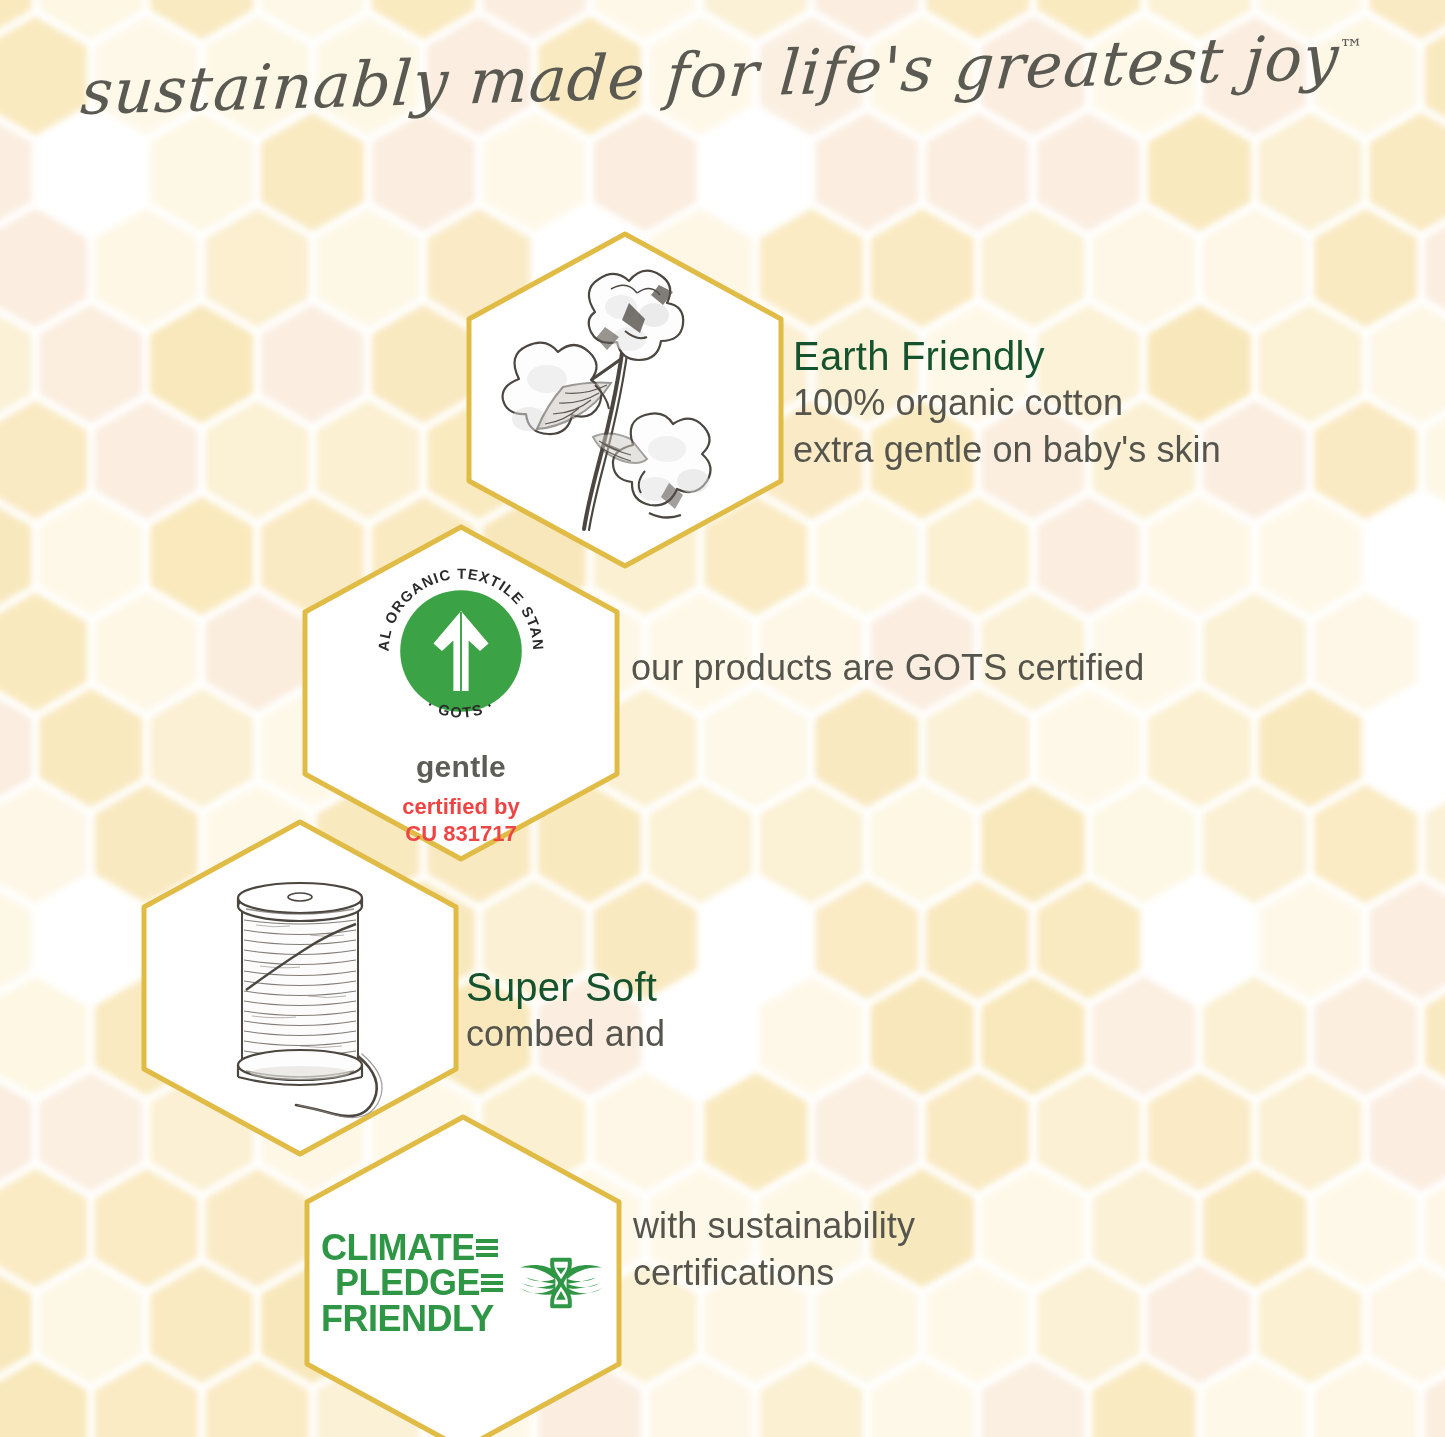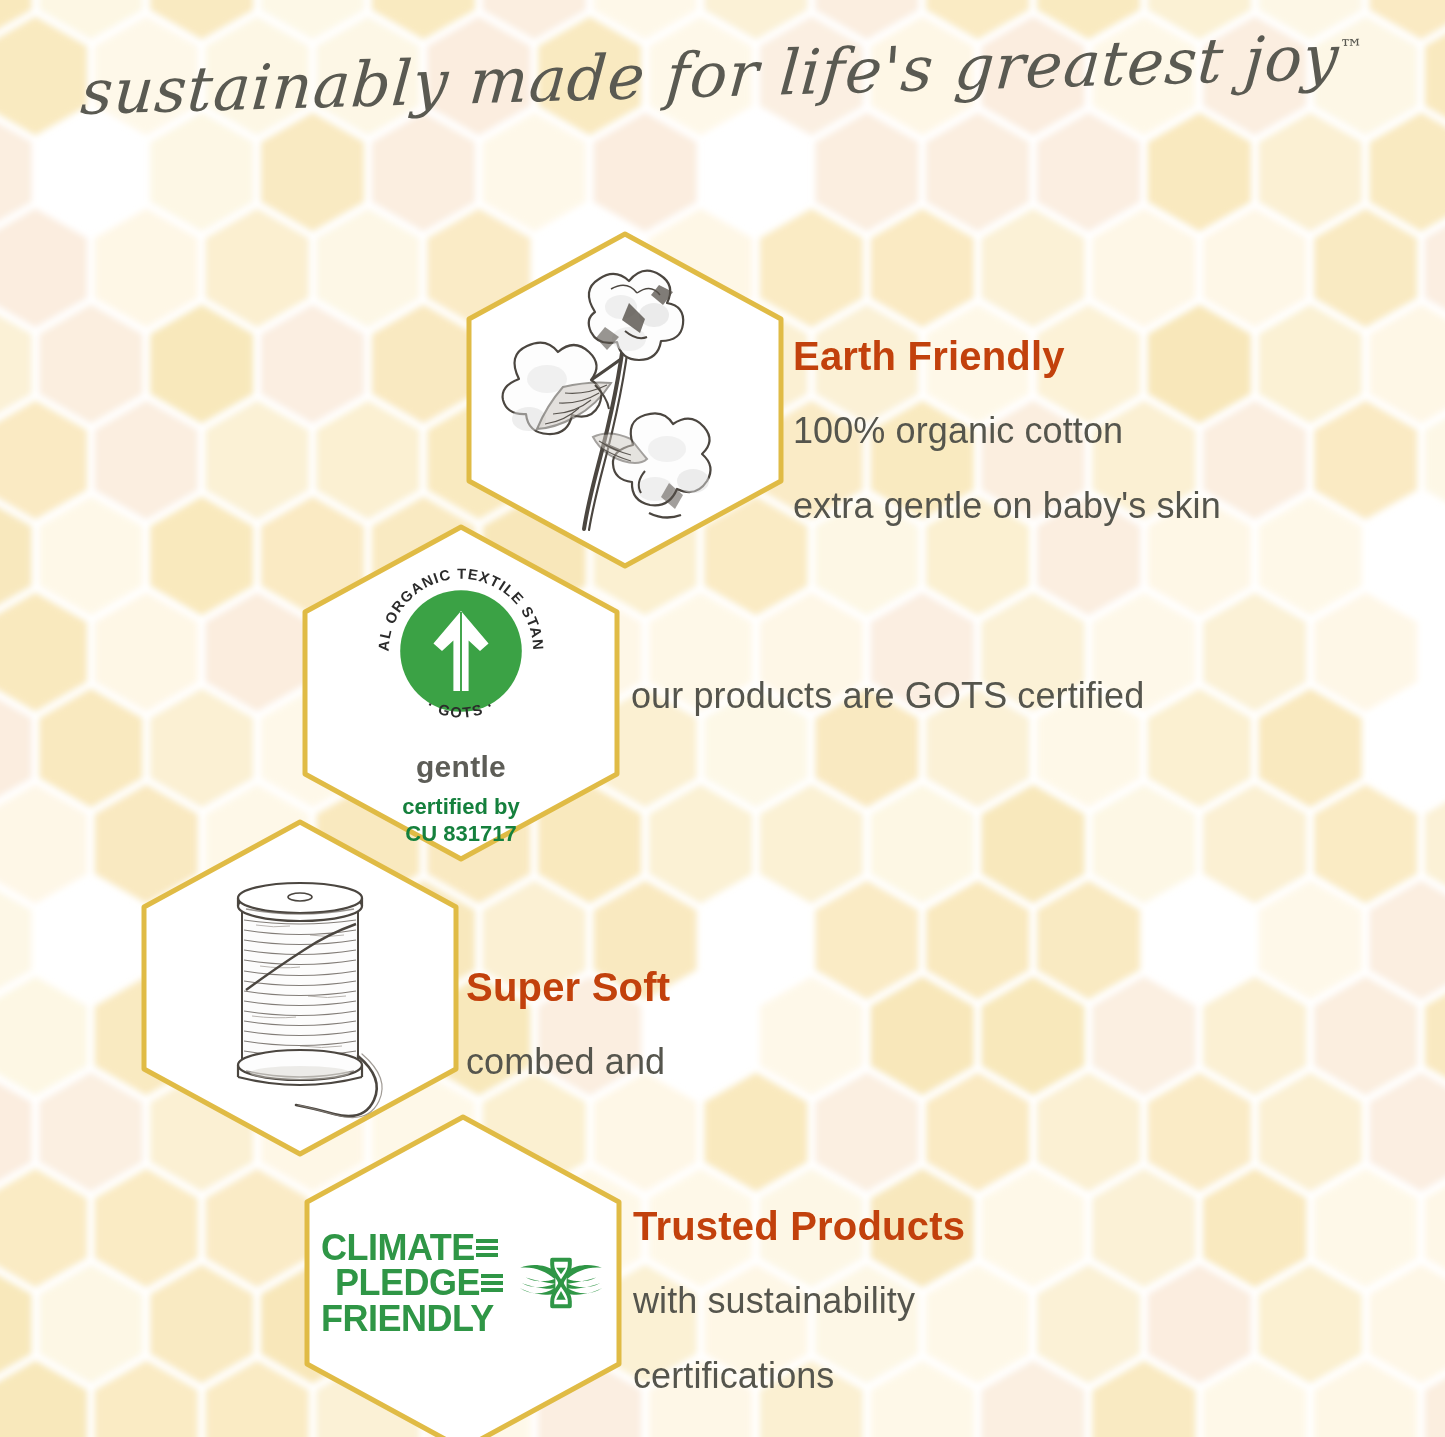--- a/index.html
+++ b/index.html
@@ -51,40 +51,40 @@
   .hex-inner{
     position:absolute; inset:0;
     display:flex; align-items:center; justify-content:center;
   }
 
   
   .block-text{
     position:absolute; z-index:5;
   }
   .block-title{
-    font-size:40px; font-weight:bold; color:#c2410c;
+    font-size:40px; font-weight:normal; color:#14532d;
     line-height:1.18; letter-spacing:0.2px; white-space:nowrap;
   }
   .block-line{
     font-size:36px; font-weight:400; color:#55554d;
-    line-height:1.30; letter-spacing:0.1px; white-space:nowrap;margin-top:28px;
+    line-height:1.30; letter-spacing:0.1px; white-space:nowrap;
   }
 
   
   .gots{
     display:flex; flex-direction:column; align-items:center;
     width:260px;
   }
   .gots-mark{ width:190px; height:190px; }
   .gots-organic{
     font-size:30px; font-weight:bold; color:#5d5d57;
     margin-top:4px; letter-spacing:0.3px;
   }
   .gots-certline{
-    font-size:22px; font-weight:bold; color:#15803d;
+    font-size:22px; font-weight:bold; color:#ef4444;
     line-height:1.22; text-align:center; margin-top:10px;
   }
 
   
   .cpf{
     display:flex; align-items:center; gap:14px;
   }
   .cpf-word{
     display:flex; flex-direction:column;
     font-size:36px; font-weight:bold; color:#2f9646;
@@ -545,16 +545,15 @@
 
         <path d="M44 16 L66 16 L66 22 C66 34 56 40 56 45 C56 50 66 56 66 68 L66 74 L44 74 L44 68 C44 56 54 50 54 45 C54 40 44 34 44 22 Z" fill="none" stroke="#2f9646" stroke-width="5" stroke-linejoin="round"></path>
         <path d="M49 26 L61 26 L55 34 Z" fill="#2f9646"></path>
         <path d="M49 66 L61 66 L55 55 Z" fill="#2f9646"></path>
       </svg>
     </div>
   </div>
 </div>
 
 <div class="block-text" style="left:633px; top:1203px;">
-  <div class="block-title">Trusted Products</div>
   <div class="block-line">with sustainability</div>
   <div class="block-line">certifications</div>
 </div>
 
 </body></html>

